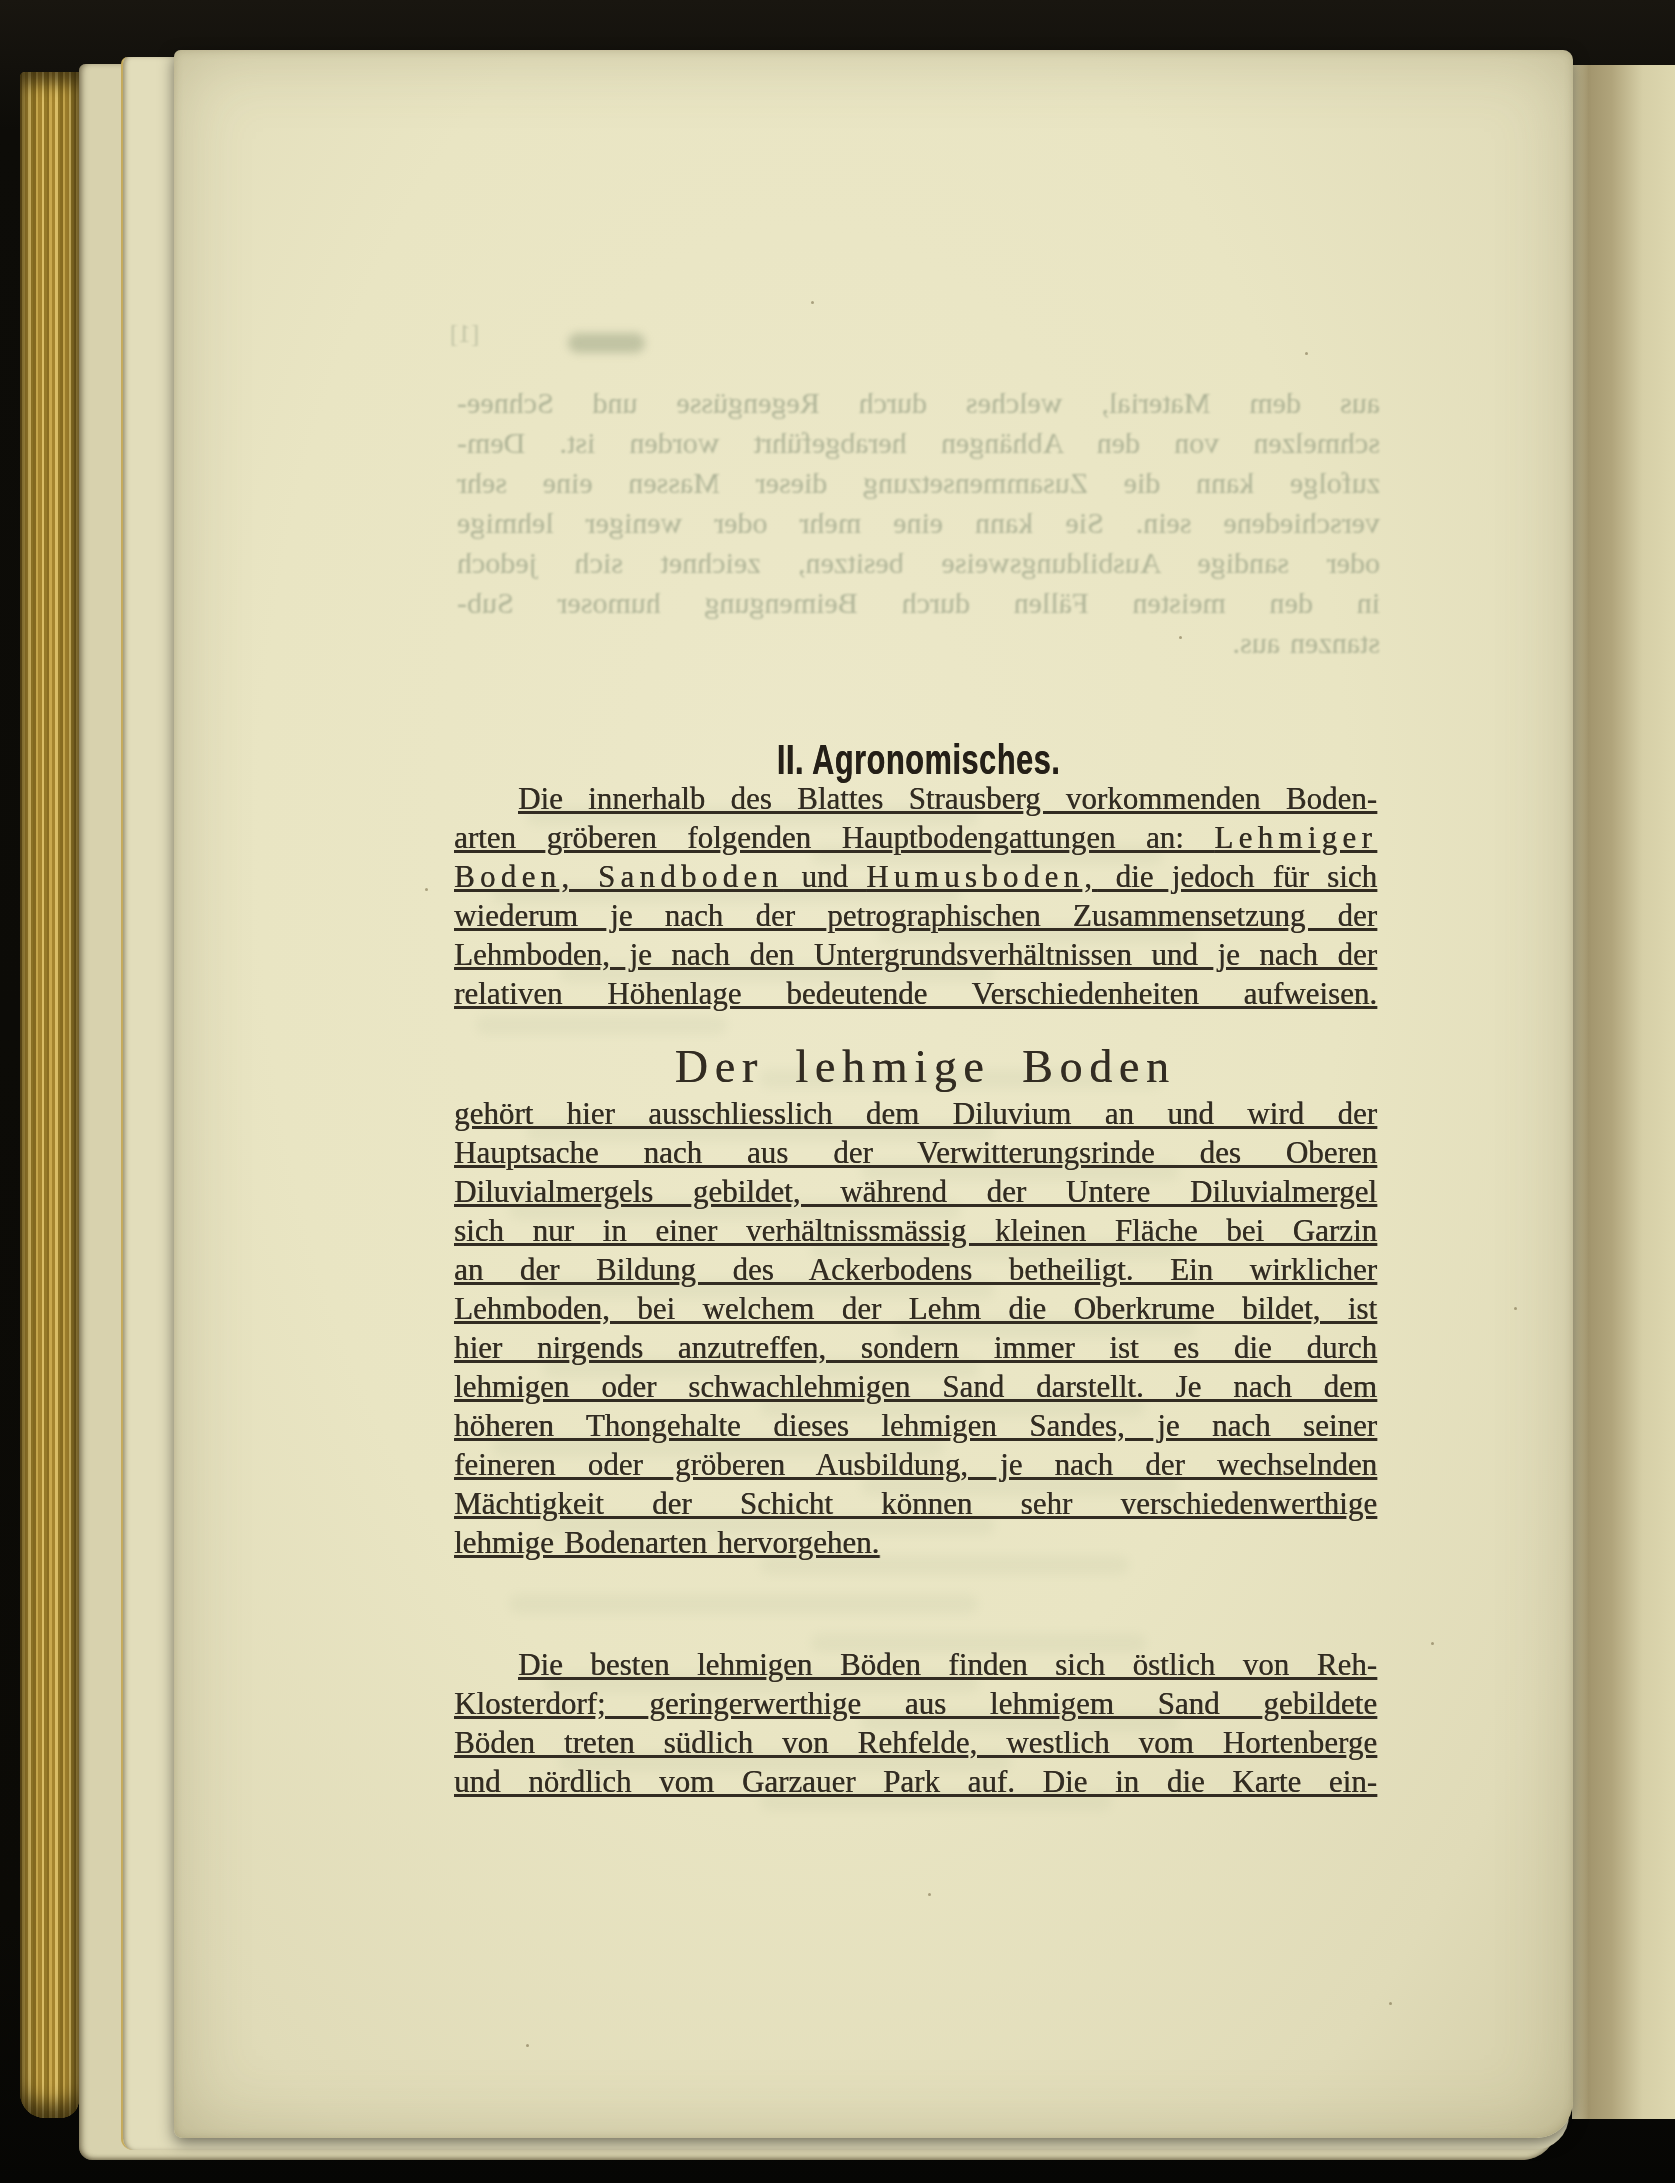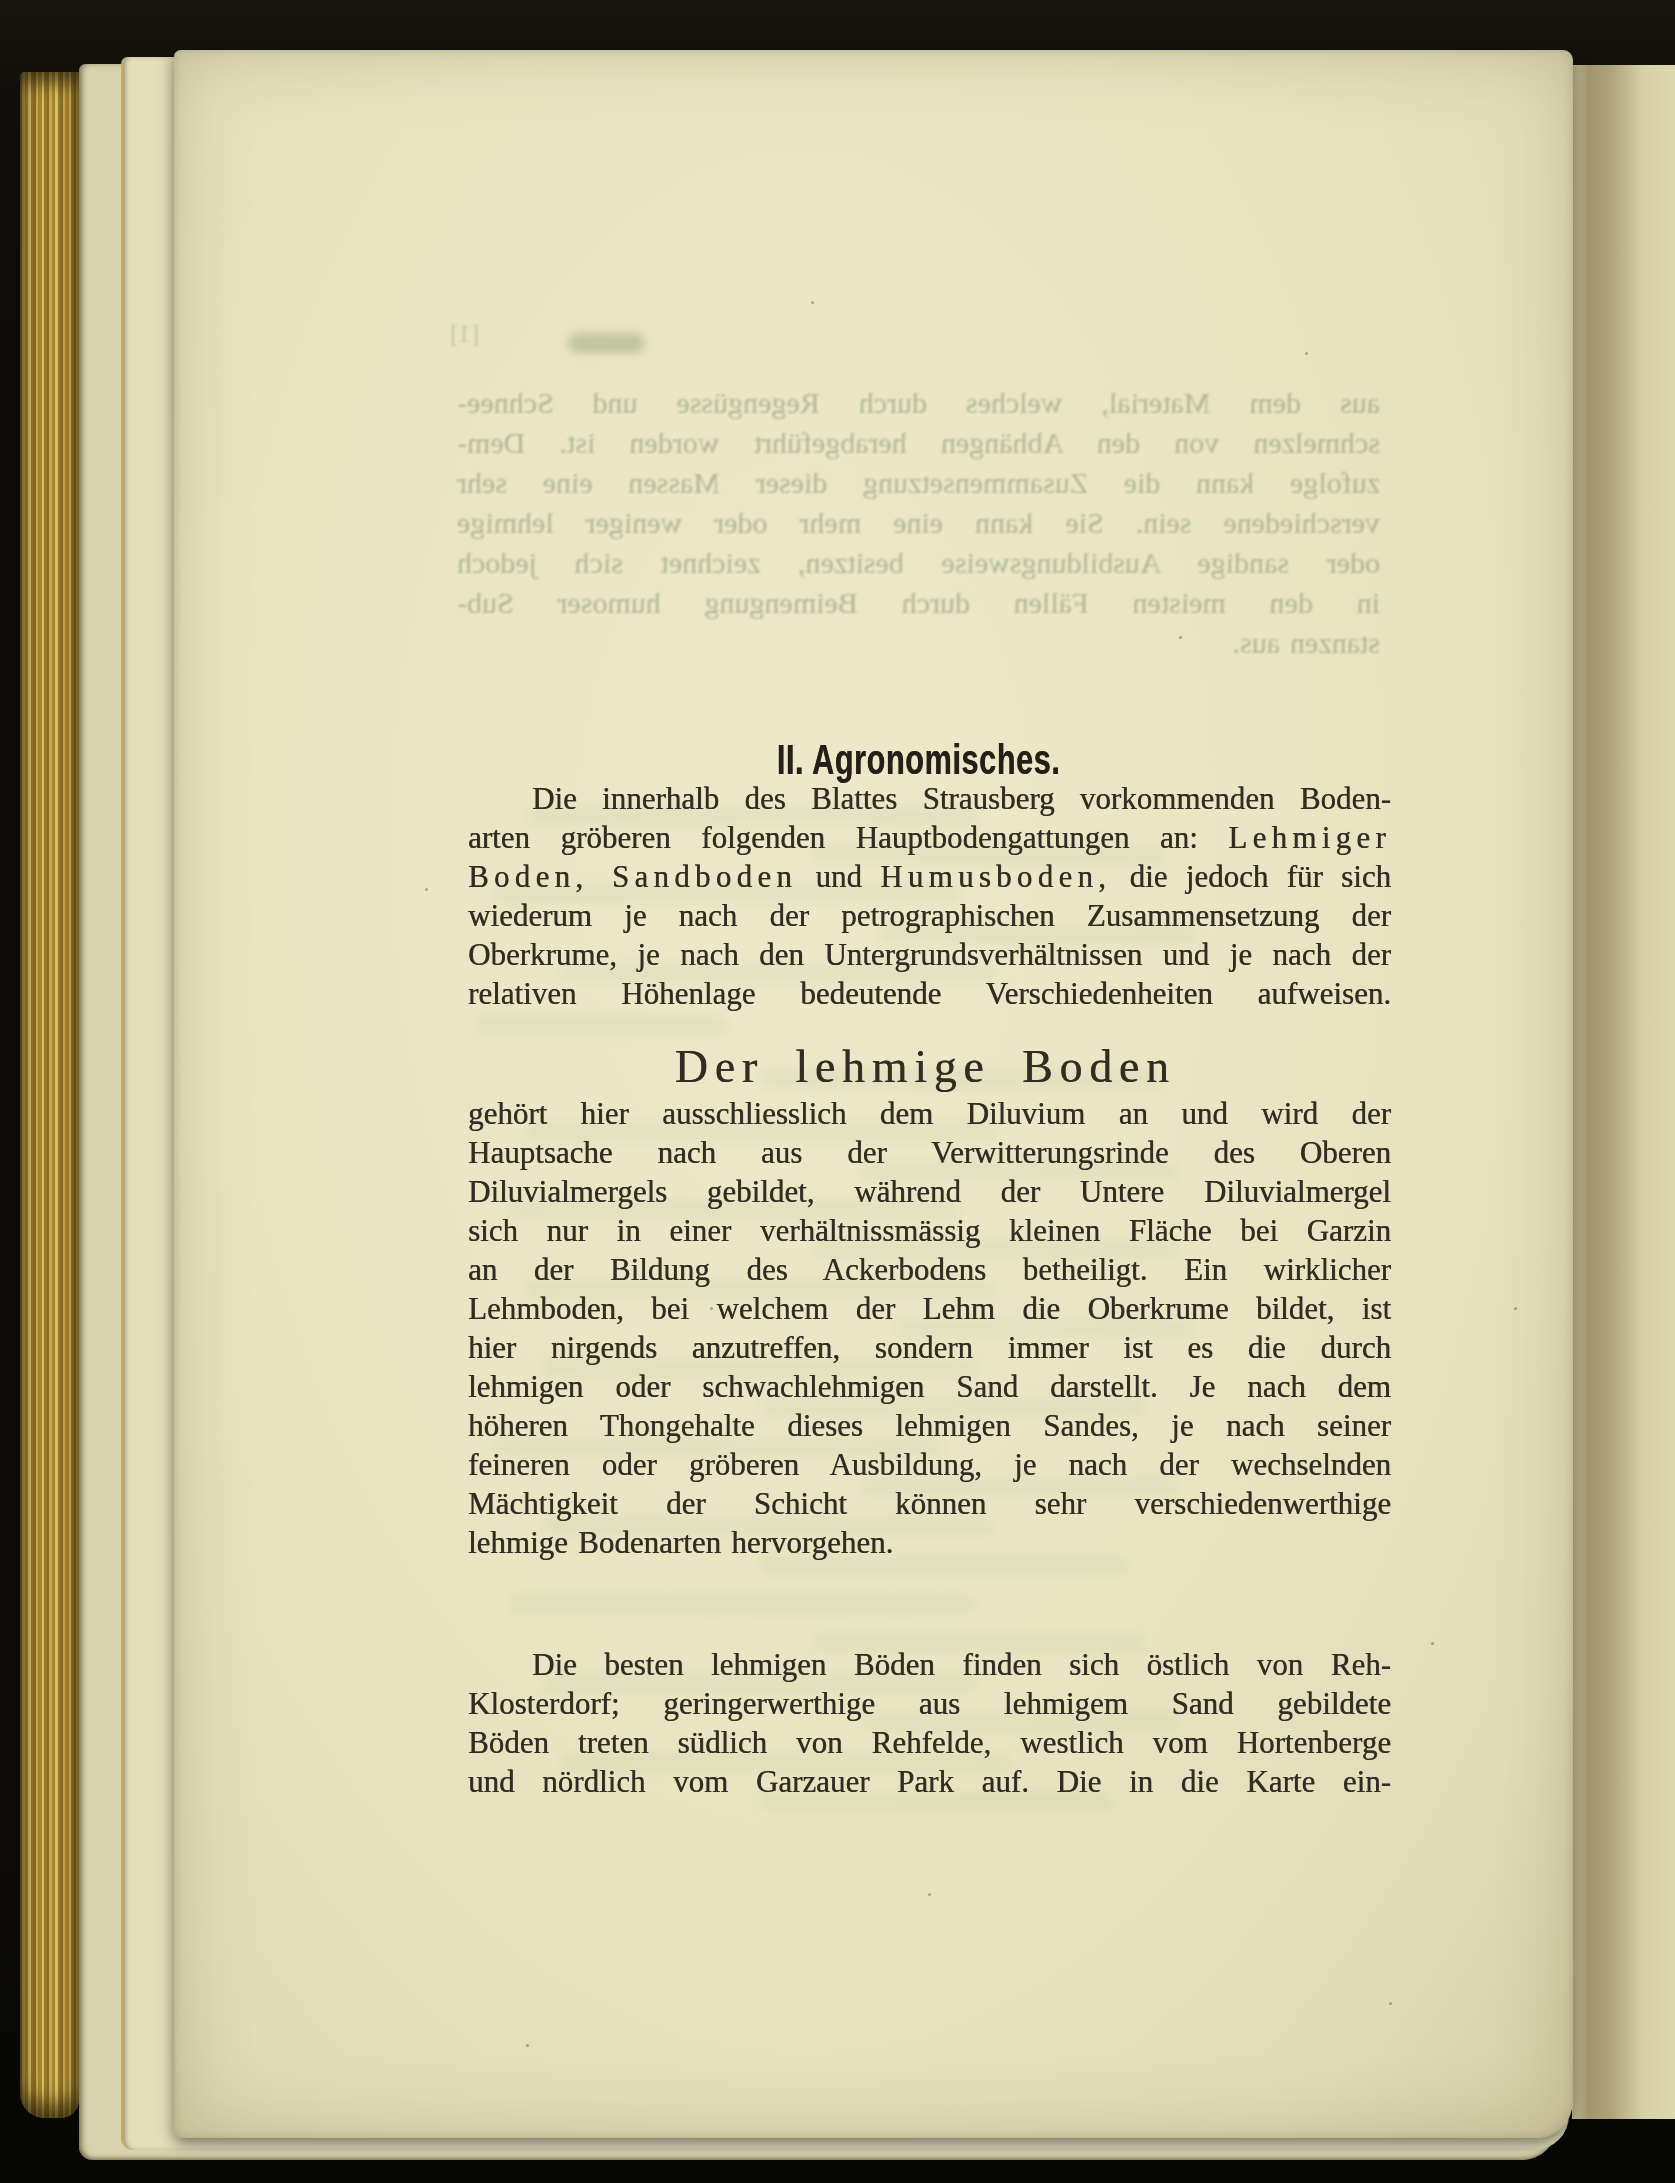--- a/index.html
+++ b/index.html
@@ -21,21 +21,21 @@
        box-shadow:inset 3.4px 0 5px -1.7px rgba(80,68,38,.55);}
   
   .rightpage{position:absolute;left:1572px;top:65px;width:104px;height:2054px;
        background:linear-gradient(90deg,#cfc79f 0%,#a2956d 16%,#b0a47b 38%,#d6cfa7 68%,#ded8b0 100%);}
   
   .page{position:absolute;left:174px;top:50px;width:1399px;height:2088px;
         background:radial-gradient(ellipse at 45% 38%,#ece8c9 0%,#e9e5c3 50%,#e0dbb8 82%,#d3cda7 100%);
         border-radius:6.7px 10px 37px 8.4px;
         box-shadow:inset 0 0 75px rgba(110,100,60,.28), inset 0 0 8.4px rgba(90,80,45,.25), 0 5px 15px rgba(0,0,0,.5);}
   
-  .textblock{position:absolute;left:294px;width:923px;color:#322c22;}
+  .textblock{position:absolute;left:280px;width:923px;color:#322c22;text-decoration:underline;}
   .tline{height:39px;line-height:39px;font-size:31px;text-align:justify;text-align-last:justify;
          -moz-text-align-last:justify;word-spacing:2.5px;white-space:normal;
          text-shadow:0.4px 0 0 rgba(45,39,28,.85);}
   .tline.flush{text-align-last:left;-moz-text-align-last:left;}
   .tline.indent{text-indent:64px;}
   .sperr{letter-spacing:.17em;}
   .heading{position:absolute;left:283px;top:658px;width:923px;text-align:center;
            font-family:"Liberation Sans","DejaVu Sans",sans-serif;font-weight:700;font-size:42px;
            color:#241f17;letter-spacing:0.8px;transform:scaleX(.73);transform-origin:50% 50%;
            text-shadow:0.5px 0 0 rgba(30,25,18,.9);}
@@ -116,21 +116,21 @@
         <div class="speck" style="left: 251px; top: 838px;"></div>
         <div class="speck" style="left: 1215px; top: 1952px;"></div>
       </div>
 
     <h1 class="heading">II. Agronomisches.</h1>
     <div class="textblock" id="para0" style="top:729px">
         <div class="tline indent"><span>Die innerhalb des Blattes Strausberg vorkommenden Boden-</span></div>
         <div class="tline"><span>arten gröberen folgenden Hauptbodengattungen an: </span><span class="sperr">Lehmiger</span></div>
         <div class="tline"><span class="sperr">Boden, Sandboden</span><span> und </span><span class="sperr">Humusboden,</span><span> die jedoch für sich</span></div>
         <div class="tline"><span>wiederum je nach der petrographischen Zusammensetzung der</span></div>
-        <div class="tline"><span>Oberkrume, je nach den Untergrundsverhältnissen und je nach der</span></div>
+        <div class="tline"><span>Lehmboden, je nach den Untergrundsverhältnissen und je nach der</span></div>
         <div class="tline"><span>relativen Höhenlage bedeutende Verschiedenheiten aufweisen.</span></div>
       </div>
     <div class="subheading">Der lehmige Boden</div>
     <div class="textblock" id="para1" style="top:1044px">
         <div class="tline"><span>gehört hier ausschliesslich dem Diluvium an und wird der</span></div>
         <div class="tline"><span>Hauptsache nach aus der Verwitterungsrinde des Oberen</span></div>
         <div class="tline"><span>Diluvialmergels gebildet, während der Untere Diluvialmergel</span></div>
         <div class="tline"><span>sich nur in einer verhältnissmässig kleinen Fläche bei Garzin</span></div>
         <div class="tline"><span>an der Bildung des Ackerbodens betheiligt. Ein wirklicher</span></div>
         <div class="tline"><span>Lehmboden, bei welchem der Lehm die Oberkrume bildet, ist</span></div>

